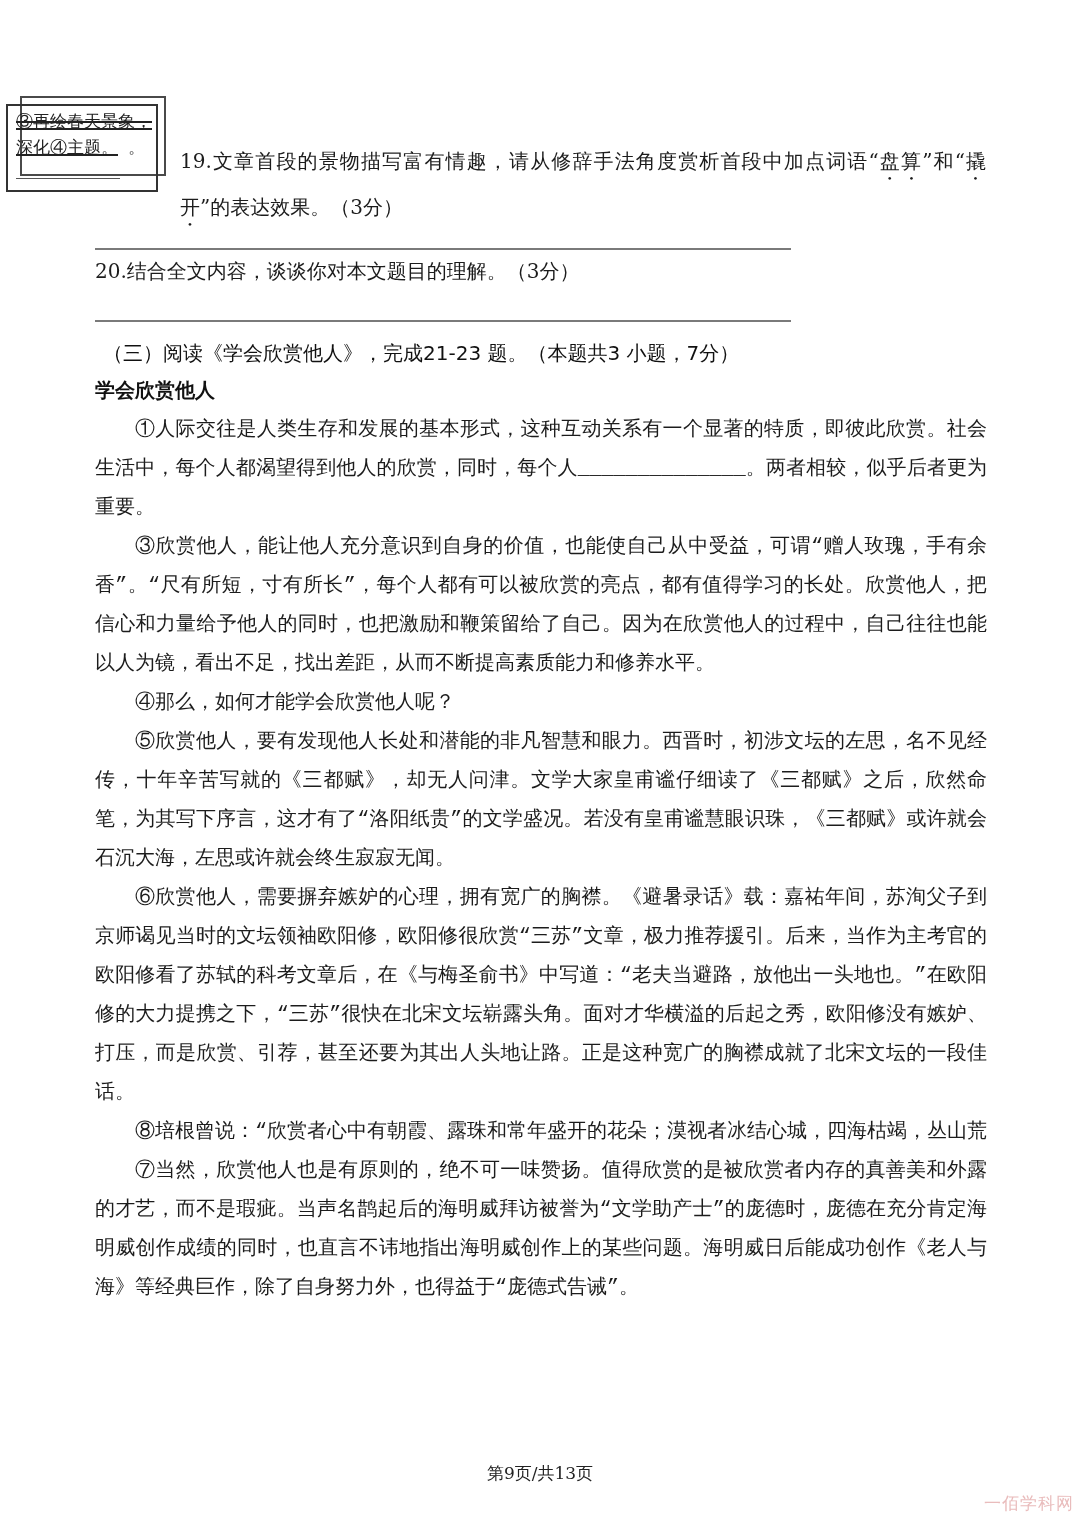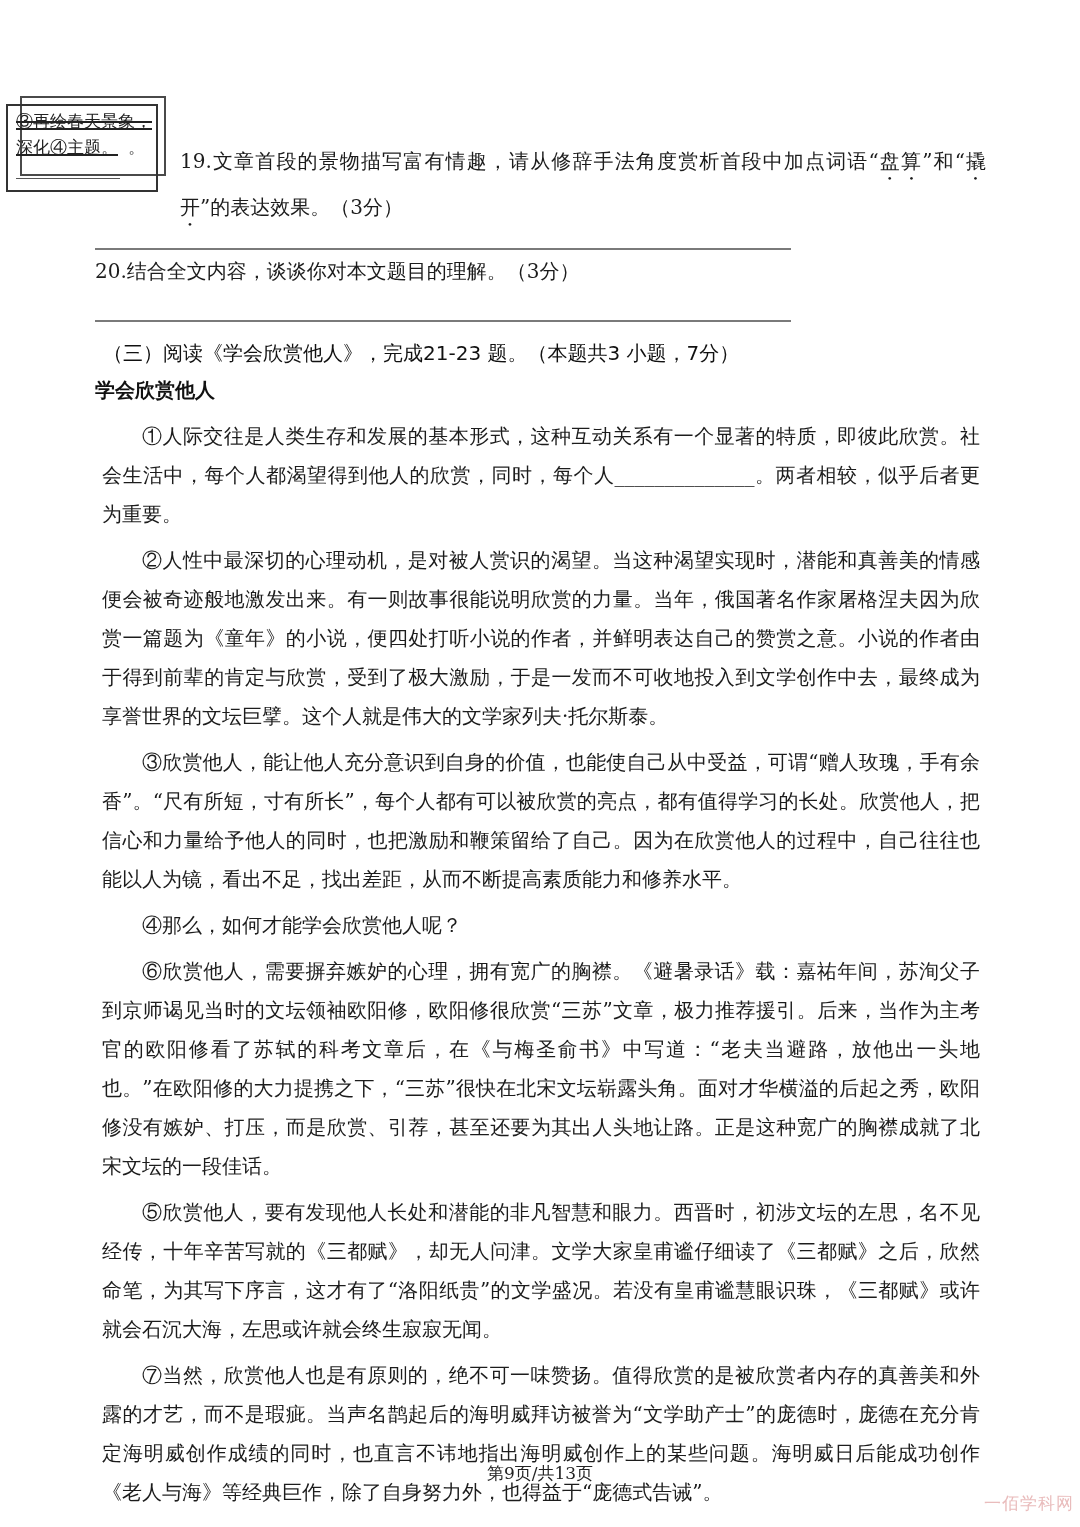--- a/index.html
+++ b/index.html
@@ -54,21 +54,21 @@
   }
   .article-title {
     position:absolute; left:95px; top:377px;
     font-size:20px; font-weight:bold; color:#111;
     font-family:Liberation Mono, monospace;
   }
   .article {
     position:absolute; left:95px; top:410px; width:892px;
     font-size:20px; line-height:39px; text-align:justify; color:#1c1c1c;
   }
-  .article p { margin:7px; text-indent:2em; }
+  .article p { margin:0; text-indent:2em;font-family:Liberation Mono, monospace; }
 
   
   .page-footer {
     position:absolute; left:0; top:1462px; width:100%;
     text-align:center; font-size:17px; color:#222;
   }
   .watermark {
     position:absolute; right:6px; top:1492px;
     font-size:17px; color:#e9bcbc; letter-spacing:1px;
     font-family:"DejaVu Sans","Liberation Sans",sans-serif;
@@ -95,25 +95,24 @@
   <div class="q20">20.结合全文内容，谈谈你对本文题目的理解。（3分）</div>
 
   <div class="answer-rule rule-2"></div>
 
   <div class="section-header">（三）阅读《学会欣赏他人》，完成21-23 题。（本题共3 小题，7分）</div>
 
   <div class="article-title">学会欣赏他人</div>
 
   <div class="article">
     <p>①人际交往是人类生存和发展的基本形式，这种互动关系有一个显著的特质，即彼此欣赏。社会生活中，每个人都渴望得到他人的欣赏，同时，每个人______________。两者相较，似乎后者更为重要。</p>
-    <p>②人性中最深切的心理动机，是对被人赏识的渴望。当这种渴望实现时，潜能和真善美的情感便会被奇迹般地激发出来。有一则故事很能说明欣赏的力量。当年，俄国著名作家屠格涅夫因为欣赏一篇题为《童年》的小说，便四处打听小说的作者，并鲜明表达自己的赞赏之意。小说的作者由于得到前辈的肯定与欣赏，受到了极大激励，于是一发而不可收地投入到文学创作中去，最终成为享誉世界的文坛巨擘。这个人就是伟大的文学家列夫·托尔斯泰。</p>
     <p>③欣赏他人，能让他人充分意识到自身的价值，也能使自己从中受益，可谓“赠人玫瑰，手有余香”。“尺有所短，寸有所长”，每个人都有可以被欣赏的亮点，都有值得学习的长处。欣赏他人，把信心和力量给予他人的同时，也把激励和鞭策留给了自己。因为在欣赏他人的过程中，自己往往也能以人为镜，看出不足，找出差距，从而不断提高素质能力和修养水平。</p>
     <p>④那么，如何才能学会欣赏他人呢？</p>
+    <p>⑤欣赏他人，要有发现他人长处和潜能的非凡智慧和眼力。西晋时，初涉文坛的左思，名不见经传，十年辛苦写就的《三都赋》，却无人问津。文学大家皇甫谧仔细读了《三都赋》之后，欣然命笔，为其写下序言，这才有了“洛阳纸贵”的文学盛况。若没有皇甫谧慧眼识珠，《三都赋》或许就会石沉大海，左思或许就会终生寂寂无闻。</p>
     <p>⑥欣赏他人，需要摒弃嫉妒的心理，拥有宽广的胸襟。《避暑录话》载：嘉祐年间，苏洵父子到京师谒见当时的文坛领袖欧阳修，欧阳修很欣赏“三苏”文章，极力推荐援引。后来，当作为主考官的欧阳修看了苏轼的科考文章后，在《与梅圣俞书》中写道：“老夫当避路，放他出一头地也。”在欧阳修的大力提携之下，“三苏”很快在北宋文坛崭露头角。面对才华横溢的后起之秀，欧阳修没有嫉妒、打压，而是欣赏、引荐，甚至还要为其出人头地让路。正是这种宽广的胸襟成就了北宋文坛的一段佳话。</p>
-    <p>⑤欣赏他人，要有发现他人长处和潜能的非凡智慧和眼力。西晋时，初涉文坛的左思，名不见经传，十年辛苦写就的《三都赋》，却无人问津。文学大家皇甫谧仔细读了《三都赋》之后，欣然命笔，为其写下序言，这才有了“洛阳纸贵”的文学盛况。若没有皇甫谧慧眼识珠，《三都赋》或许就会石沉大海，左思或许就会终生寂寂无闻。</p>
+    <p>⑧培根曾说：“欣赏者心中有朝霞、露珠和常年盛开的花朵；漠视者冰结心城，四海枯竭，丛山荒</p>
     <p>⑦当然，欣赏他人也是有原则的，绝不可一味赞扬。值得欣赏的是被欣赏者内存的真善美和外露的才艺，而不是瑕疵。当声名鹊起后的海明威拜访被誉为“文学助产士”的庞德时，庞德在充分肯定海明威创作成绩的同时，也直言不讳地指出海明威创作上的某些问题。海明威日后能成功创作《老人与海》等经典巨作，除了自身努力外，也得益于“庞德式告诫”。</p>
-    <p>⑧培根曾说：“欣赏者心中有朝霞、露珠和常年盛开的花朵；漠视者冰结心城，四海枯竭，丛山荒</p>
   </div>
 
   <div class="page-footer">第9页/共13页</div>
   <div class="watermark">一佰学科网</div>
 
 </div>
 
 </body></html>

